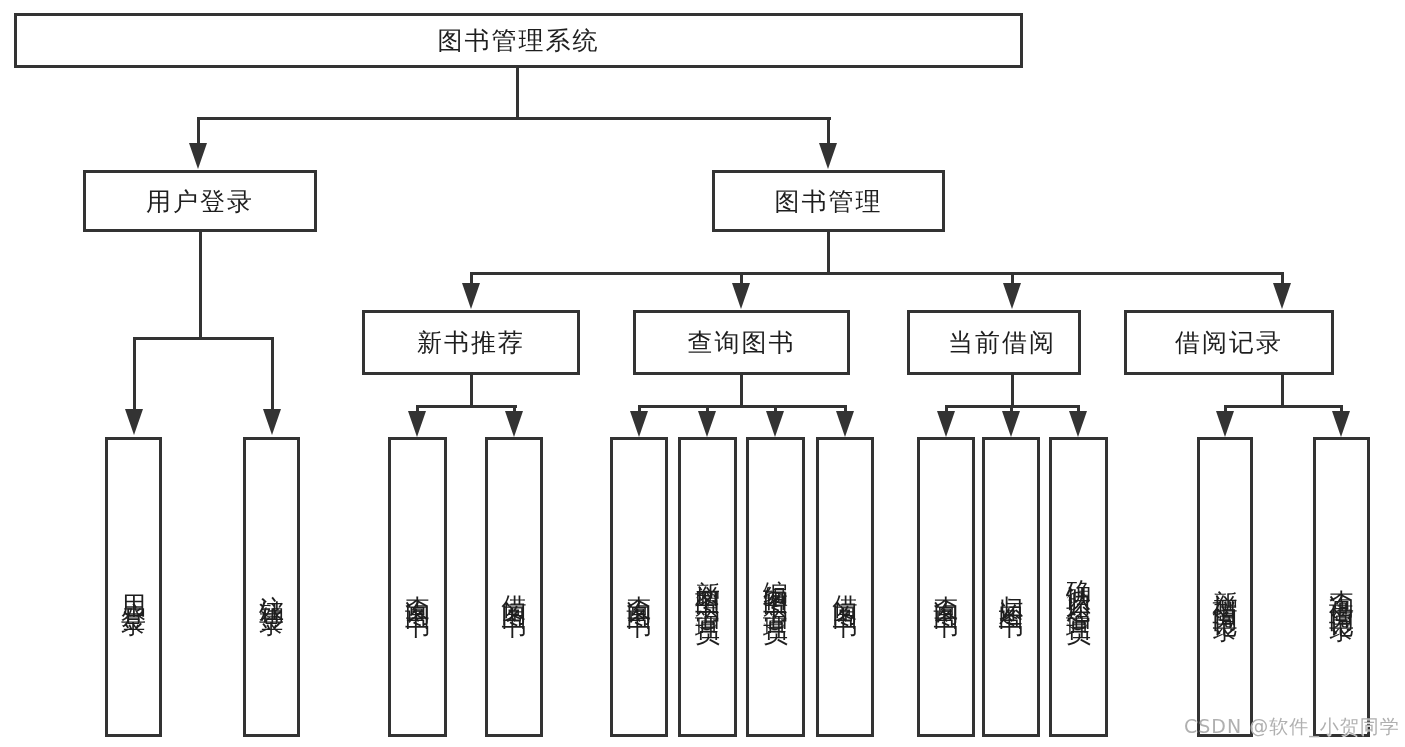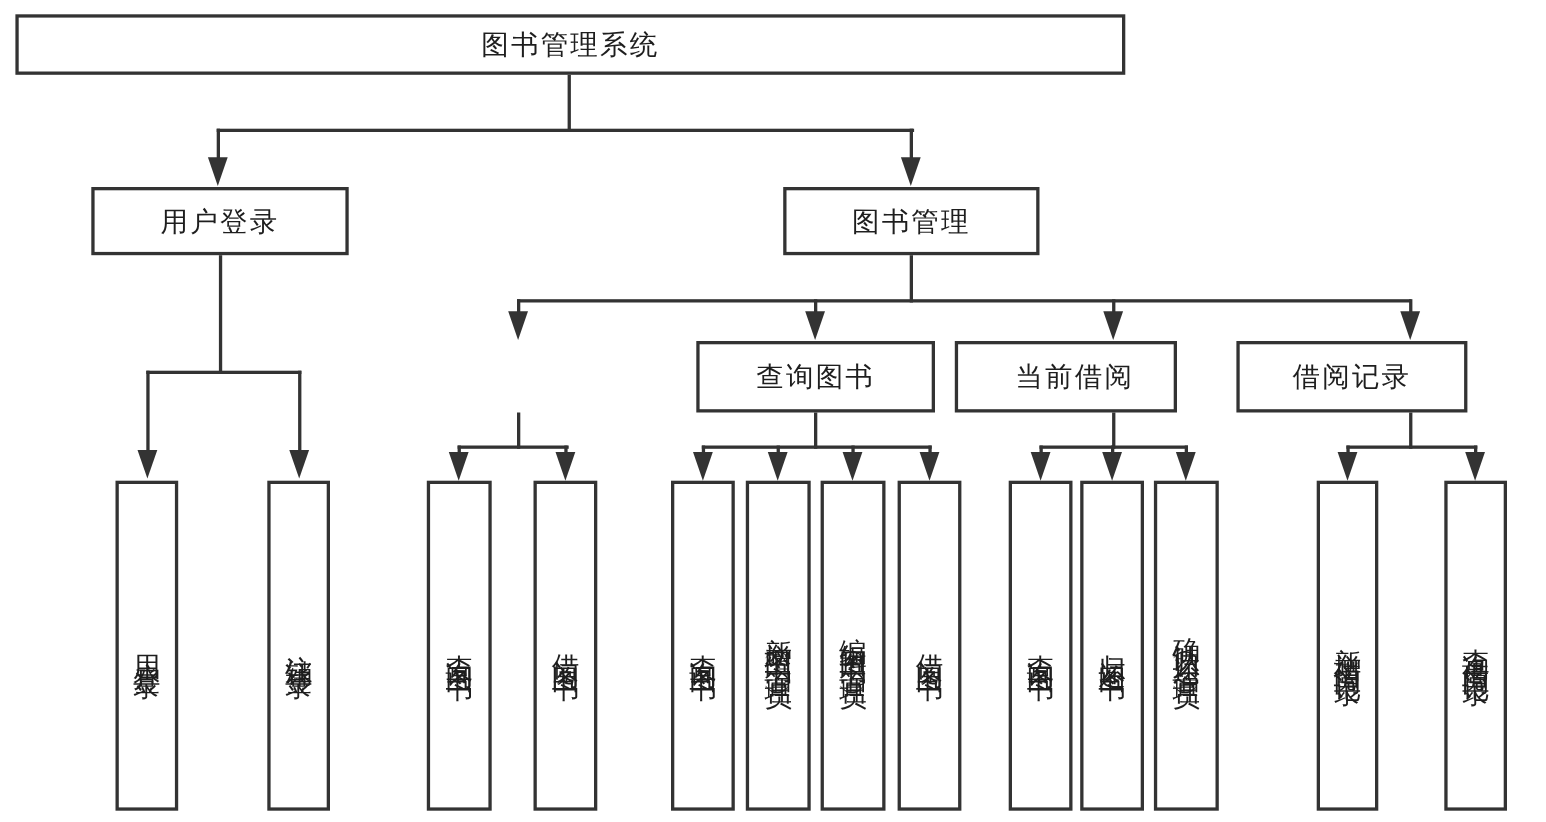--- a/index.html
+++ b/index.html
@@ -37,24 +37,27 @@
     <span class="lbl">图书管理系统</span>
   </div>
 
   <div class="node" style="left:83px;top:170px;width:234px;height:62px;">
     <span class="lbl">用户登录</span>
   </div>
   <div class="node" style="left:712px;top:170px;width:233px;height:62px;text-align:right;">
     <span class="lbl">图书管理</span>
   </div>
 
+  <div class="node" style="left:362px;top:310px;width:218px;height:65px;">
+    <span class="lbl">新书推荐</span>
+  </div>
   <div class="node" style="left:633px;top:310px;width:217px;height:65px;">
     <span class="lbl">查询图书</span>
   </div>
-  <div class="node" style="left:868px;top:310px;width:202px;height:65px;padding-left:16px;">
+  <div class="node" style="left:907px;top:310px;width:174px;height:65px;padding-left:16px;">
     <span class="lbl">当前借阅</span>
   </div>
   <div class="node" style="left:1124px;top:310px;width:210px;height:65px;">
     <span class="lbl">借阅记录</span>
   </div>
 
   <div class="node leaf" style="left:105px;top:437px;width:57px;height:300px;">
     <span class="lbl">用户登录</span>
   </div>
   <div class="node leaf" style="left:243px;top:437px;width:57px;height:300px;">
@@ -150,14 +153,15 @@
   <div class="vline" style="left:1077px;top:405px;width:3px;height:10px;"></div>
   <div class="arrow" style="left:1069px;top:411px;"></div>
 
   <div class="vline" style="left:1281px;top:375px;width:3px;height:33px;"></div>
   <div class="hline" style="left:1224px;top:405px;width:119px;height:3px;"></div>
   <div class="vline" style="left:1224px;top:405px;width:3px;height:10px;"></div>
   <div class="arrow" style="left:1216px;top:411px;"></div>
   <div class="vline" style="left:1340px;top:405px;width:3px;height:10px;"></div>
   <div class="arrow" style="left:1332px;top:411px;"></div>
 
+  <div id="watermark">CSDN @软件_小贺同学</div>
 
 </div>
 
 </body></html>

